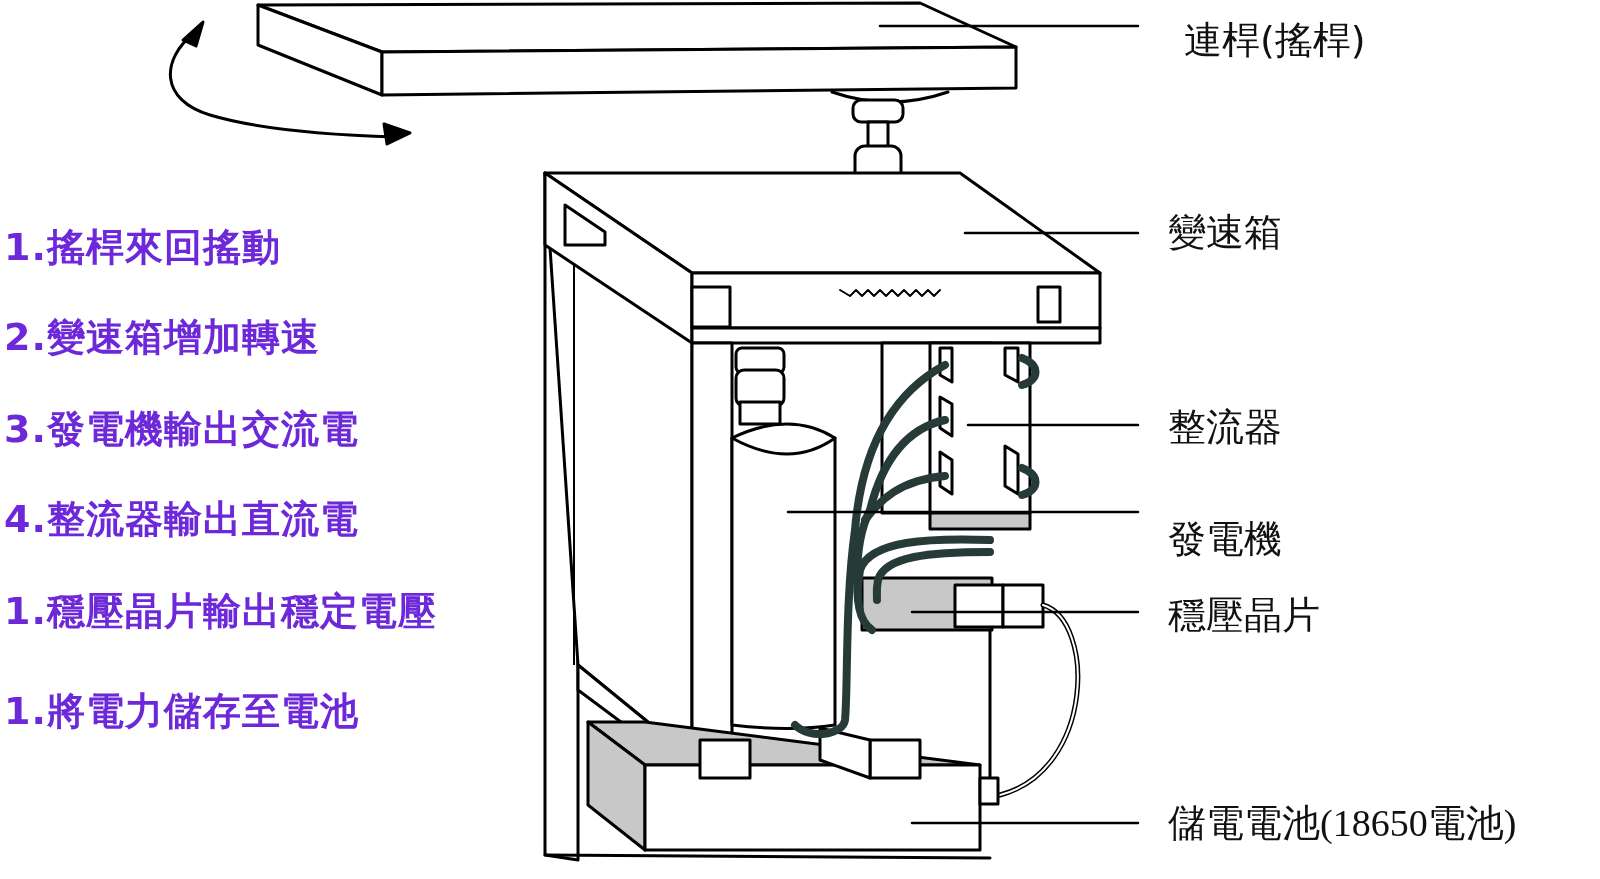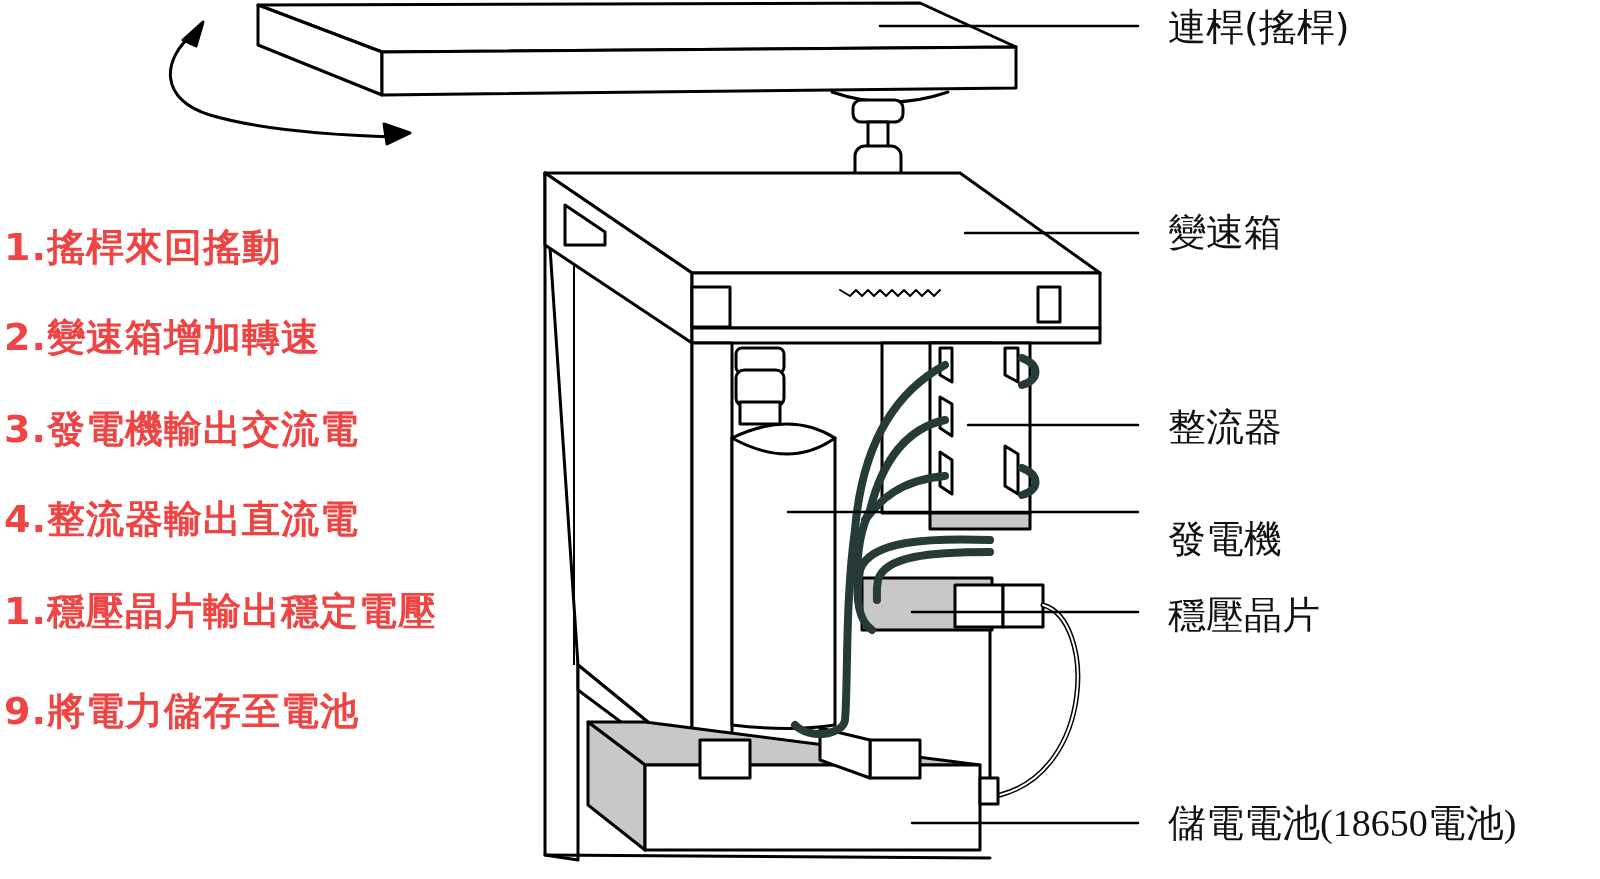--- a/index.html
+++ b/index.html
@@ -1,18 +1,18 @@
 <!DOCTYPE html>
 <html><head>
 <meta charset="utf-8">
 <style>
   html, body { margin:0; padding:0; background:#ffffff; }
   body { width:1600px; height:879px; position:relative; overflow:hidden; font-family:"DejaVu Sans", sans-serif; }
   #diagram { position:absolute; left:0; top:0; width:1600px; height:879px; }
-  .step { position:absolute; left:4px; font-family:"DejaVu Sans", sans-serif; font-weight:bold; font-size:38px; color:#ef4444; letter-spacing:1px; white-space:nowrap; }
+  .step { position:absolute; left:4px; font-family:"DejaVu Sans", sans-serif; font-weight:bold; font-size:38px; color:#6d28d9; letter-spacing:1px; white-space:nowrap; }
   .label { position:absolute; left:1168px; font-family:"DejaVu Sans", sans-serif; font-size:38px; color:#111; white-space:nowrap; }
   .label.serif { font-family:Liberation Serif, serif; }
 </style>
 </head>
 <body>
 
 <svg id="diagram" viewBox="0 0 1600 879" xmlns="http://www.w3.org/2000/svg">
   <g fill="#fff" stroke="#000" stroke-width="3" stroke-linejoin="round" stroke-linecap="round">
 
     <g>
@@ -116,20 +116,20 @@
       <line x1="912" y1="823" x2="1138" y2="823"></line>
     </g>
   </g>
 </svg>
 
 <div class="step" style="top:222px;">1.搖桿來回搖動</div>
 <div class="step" style="top:312px;">2.變速箱增加轉速</div>
 <div class="step" style="top:404px;text-align:right;">3.發電機輸出交流電</div>
 <div class="step" style="top:494px;">4.整流器輸出直流電</div>
 <div class="step" style="top:586px;">1.穩壓晶片輸出穩定電壓</div>
-<div class="step" style="top:686px;">9.將電力儲存至電池</div>
+<div class="step" style="top:686px;">1.將電力儲存至電池</div>
 
-<div class="label" style="top:2px;">連桿(搖桿)</div>
+<div class="label" style="top:15px;margin-left:16px;">連桿(搖桿)</div>
 <div class="label" style="top:207px;">變速箱</div>
 <div class="label" style="top:402px;">整流器</div>
 <div class="label" style="top:514px;">發電機</div>
 <div class="label" style="top:590px;">穩壓晶片</div>
 <div class="label serif" style="top:798px;">儲電電池(18650電池)</div>
 
 </body></html>

